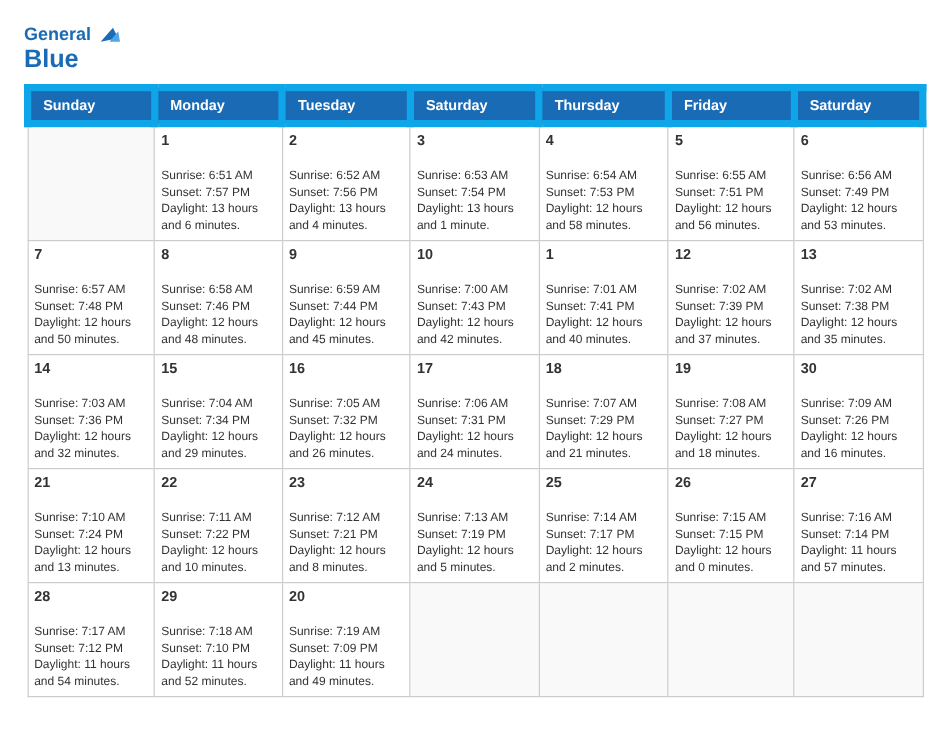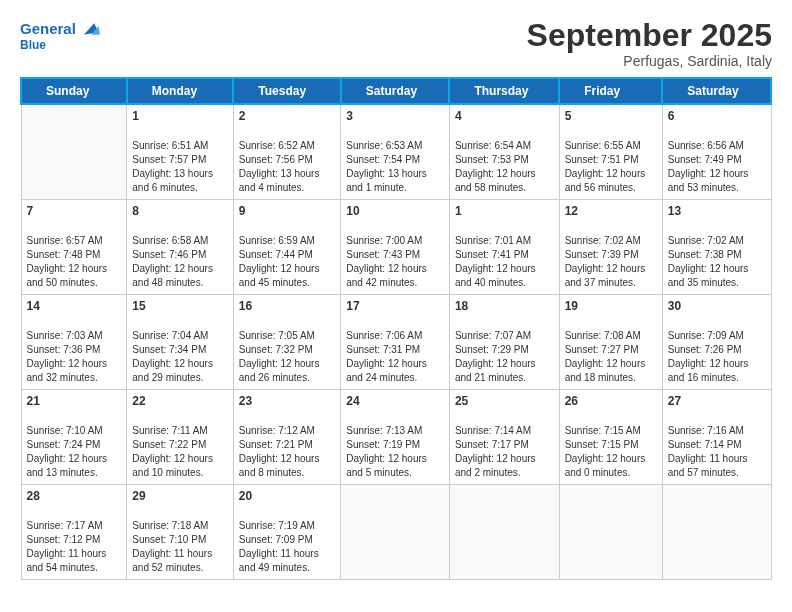--- a/index.html
+++ b/index.html
@@ -56,24 +56,24 @@
     }
     .calendar {
       width: 100%;
       border-collapse: collapse;
       font-size: 10px;
     }
     .calendar th {
       background: #1a6bb5;
       color: #fff;
       text-align: left;
-      padding: 5px 24px;
+      padding: 5px 10px;
       font-size: 12px;
       font-weight: bold;
-      border: 2px solid #0ea5e9;
+      border: 6px solid #0ea5e9;
     }
     .calendar td {
       border: 1px solid #ccc;
       vertical-align: top;
       padding: 4px 5px;
       width: 113px;
       height: 80px;
     }
     .day-number {
       font-size: 12px;
@@ -101,26 +101,22 @@
       <div>
         <div style="display:flex;align-items:center;">
           <span class="logo-text">
             <span>General</span>
           </span>
           <svg class="logo-icon" viewBox="0 0 30 24" xmlns="http://www.w3.org/2000/svg">
             <polygon points="8,20 22,4 28,16" fill="#1a6bb5"></polygon>
             <polygon points="18,20 28,8 30,20" fill="#4da6e8"></polygon>
           </svg>
         </div>
-        <div style="font-size:12px;font-weight:bold;color:#1a6bb5;margin-top:-2px;">Blue</div>
+        <div style="font-size:21px;font-weight:bold;color:#1a6bb5;margin-top:-2px;">Blue</div>
       </div>
-    </div>
-    <div class="title-block">
-      <div class="month-title">September 2025</div>
-      <div class="location">Perfugas, Sardinia, Italy</div>
     </div>
   </div>
 
   <table class="calendar">
     <thead>
       <tr>
       <th>Sunday</th>
           <th>Monday</th>
           <th>Tuesday</th>
           <th>Saturday</th>

